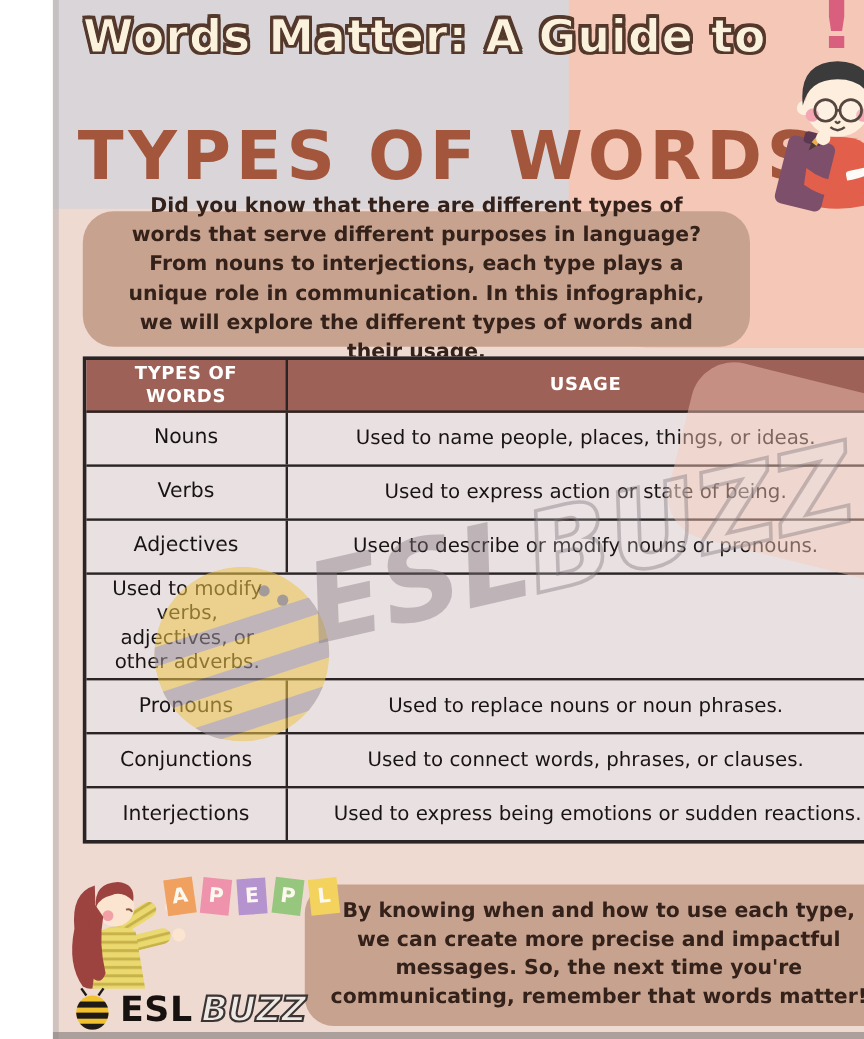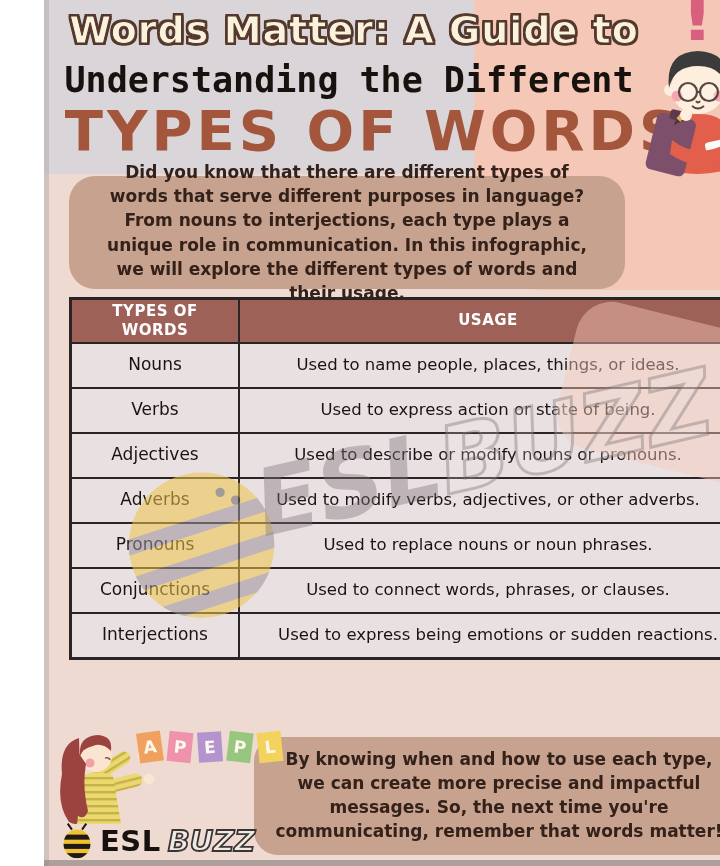--- a/index.html
+++ b/index.html
@@ -81,21 +81,20 @@
 </style>
 </head>
 <body>
 
 <div class="page">
 
   <div class="bg-gray"></div>
   <div class="bg-peach"></div>
 
   <div class="h1">Words Matter: A Guide to</div>
-  <div class="h2">Understanding the Different</div>
   <div class="h3">TYPES OF WORDS</div>
 
   <div class="excl">!</div>
 
   <svg class="student" viewBox="0 0 112 140">
     <path d="M28 90 Q30 76 56 76 Q82 76 84 92 L84 132 Q56 140 28 132 Z" fill="#e2604b"></path>
     <g transform="rotate(14 30 110)">
       <rect x="8" y="78" width="40" height="58" rx="6" fill="#7d4f6b"></rect>
       <rect x="20" y="72" width="16" height="10" rx="3" fill="#5c3950"></rect>
     </g>
@@ -133,21 +132,20 @@
     </div>
     <div class="trow">
       <div class="tcell left">Verbs</div>
       <div class="tcell">Used to express action or state of being.</div>
     </div>
     <div class="trow">
       <div class="tcell left">Adjectives</div>
       <div class="tcell">Used to describe or modify nouns or pronouns.</div>
     </div>
     <div class="trow">
-      <div class="tcell left">Adverbs</div>
       <div class="tcell">Used to modify verbs, adjectives, or other adverbs.</div>
     </div>
     <div class="trow">
       <div class="tcell left">Pronouns</div>
       <div class="tcell">Used to replace nouns or noun phrases.</div>
     </div>
     <div class="trow">
       <div class="tcell left">Conjunctions</div>
       <div class="tcell">Used to connect words, phrases, or clauses.</div>
     </div>

